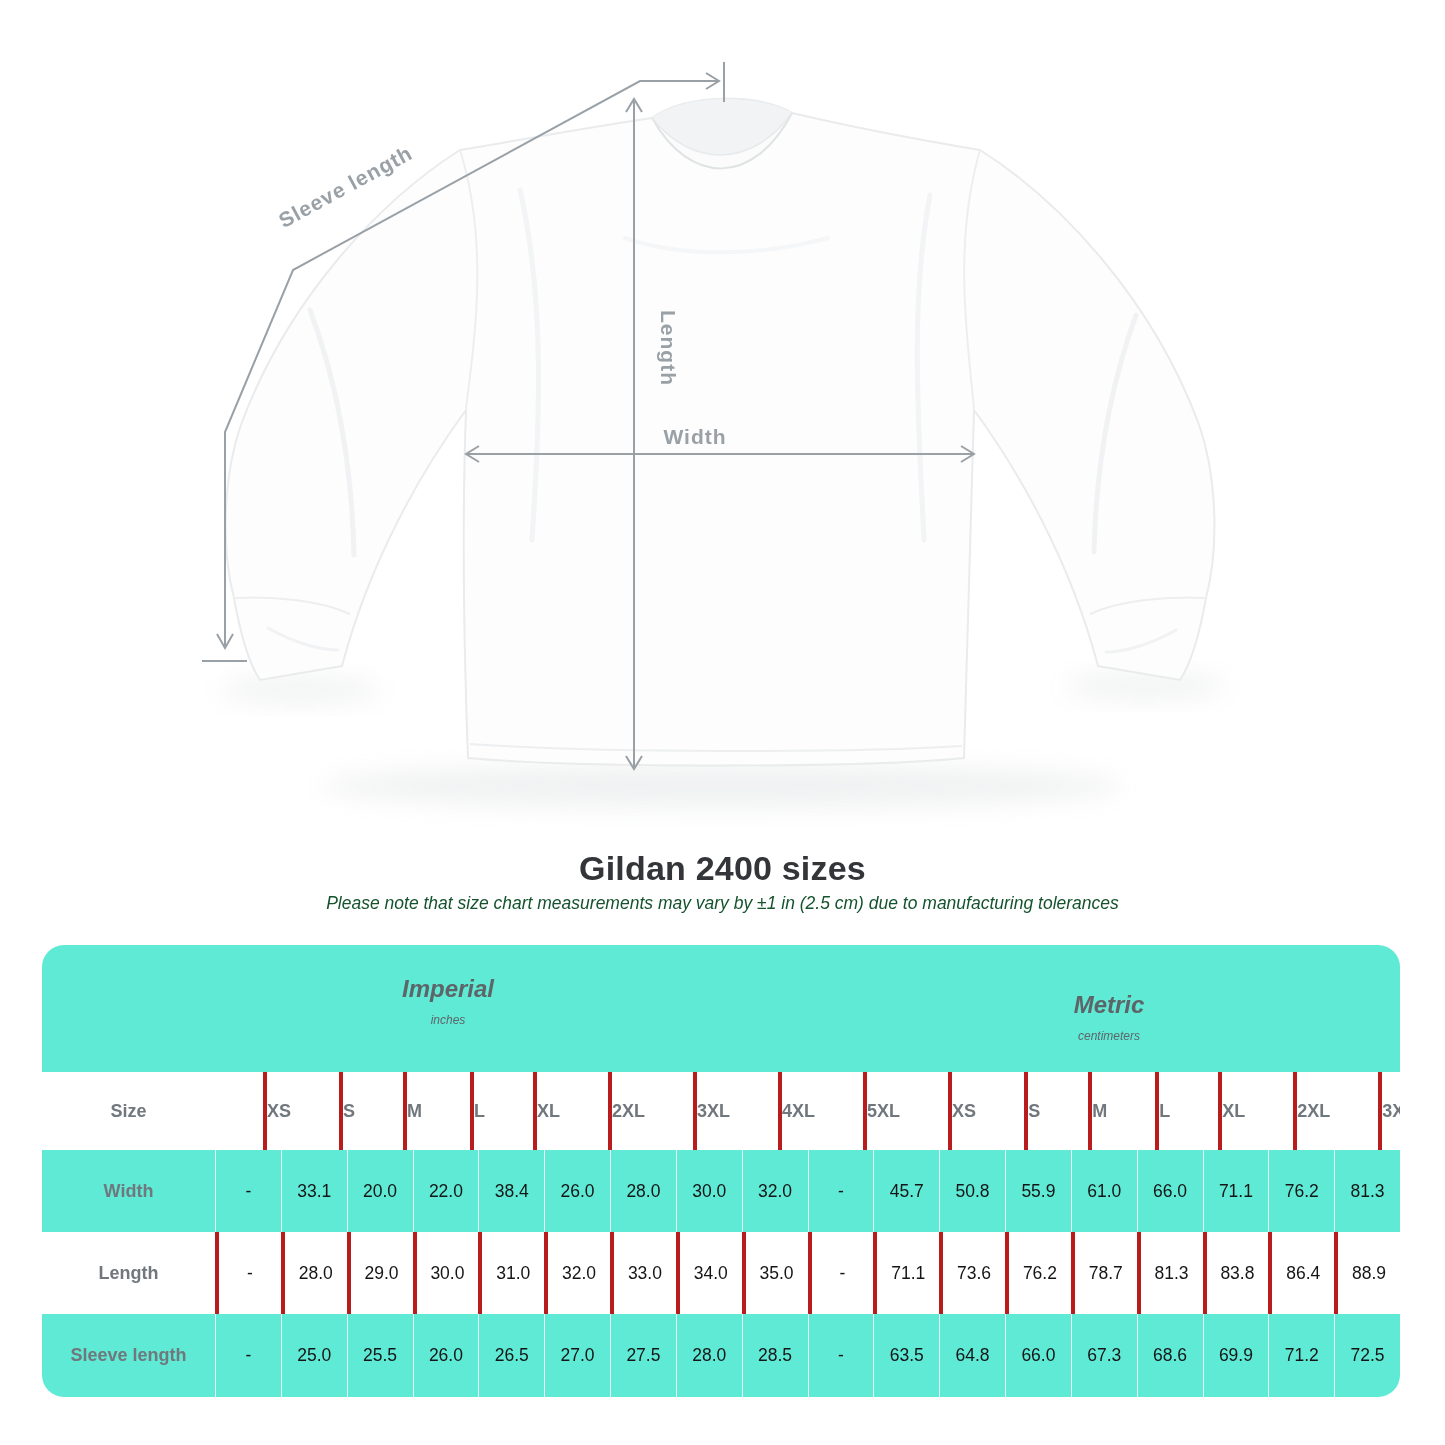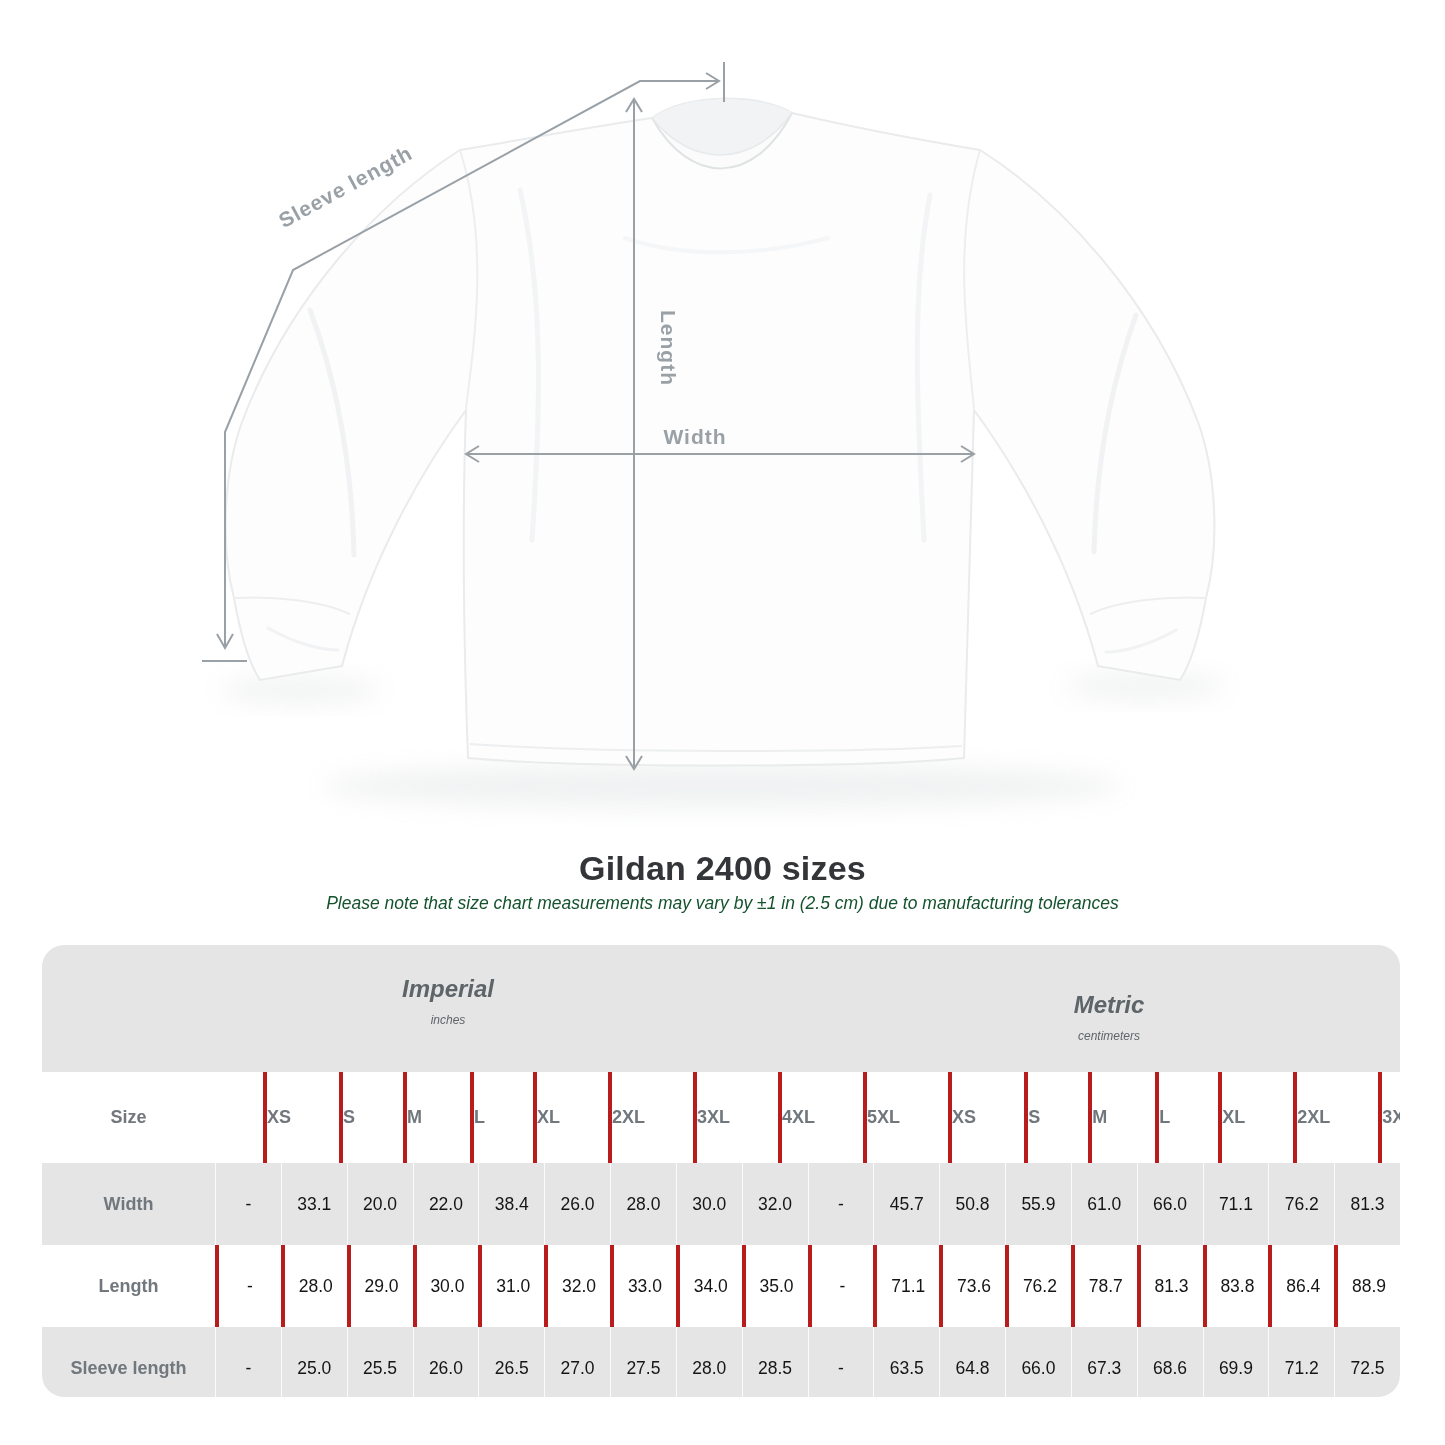--- a/index.html
+++ b/index.html
@@ -18,21 +18,21 @@
     position:absolute;left:0;top:849px;width:1445px;text-align:center;
     font-size:34px;font-weight:bold;color:#333538;letter-spacing:.2px;
   }
   .subtitle{
     position:absolute;left:0;top:893px;width:1445px;text-align:center;
     font-size:17.5px;font-style:italic;color:#14532d;
   }
   
   .size-table{
     position:absolute;left:42px;top:945px;width:1358px;height:452px;
-    background:#e5e5e5;border-radius:22px;overflow:hidden;
+    background:#5eead4;border-radius:22px;overflow:hidden;
   }
   .unit-band{position:relative;height:127px;}
   .unit-group{position:absolute;transform:translateX(-50%);text-align:center;color:#5E6569;}
   .unit-group .g-label{font-size:24px;font-weight:bold;font-style:italic;line-height:1;}
   .unit-group .g-sub{font-size:12px;font-style:italic;margin-top:13px;line-height:1;}
   .ug-imperial{left:406px;top:32px;}
   .ug-metric{left:1067px;top:48px;}
   .trow{display:grid;grid-template-columns:173px repeat(18,1fr);}
   .row-white{background:#FFFFFF;}
   .row-gray{background:transparent;}
@@ -144,21 +144,21 @@
       <div class="unit-group ug-imperial">
         <div class="g-label">Imperial</div>
         <div class="g-sub">inches</div>
       </div>
       <div class="unit-group ug-metric">
         <div class="g-label">Metric</div>
         <div class="g-sub">centimeters</div>
       </div>
     </div>
     <div id="size-grid">
-        <div class="trow row-white" style="height: 91px; gap: 48px;">
+        <div class="trow row-white" style="height: 78px; gap: 48px;">
           <div class="cell head">Size</div>
           <div class="cell head sep">XS</div>
           <div class="cell head sep">S</div>
           <div class="cell head sep">M</div>
           <div class="cell head sep">L</div>
           <div class="cell head sep">XL</div>
           <div class="cell head sep">2XL</div>
           <div class="cell head sep">3XL</div>
           <div class="cell head sep">4XL</div>
           <div class="cell head sep">5XL</div>

